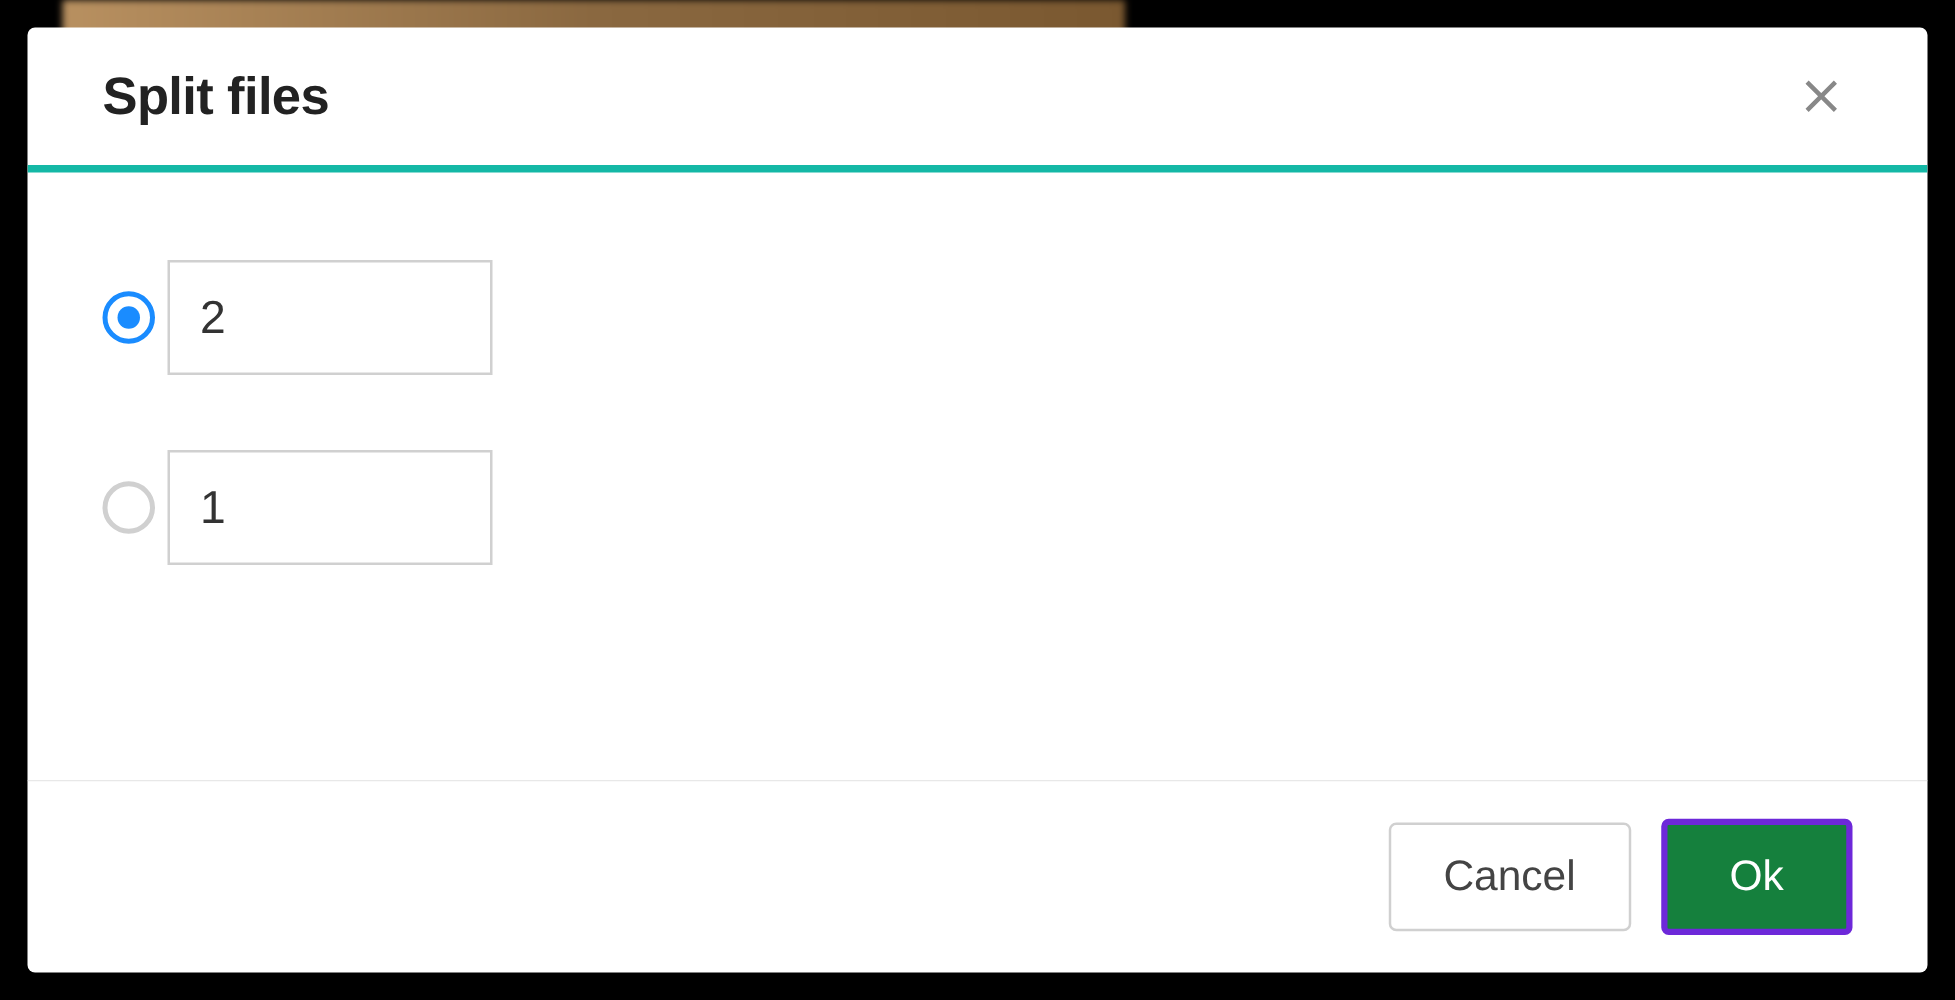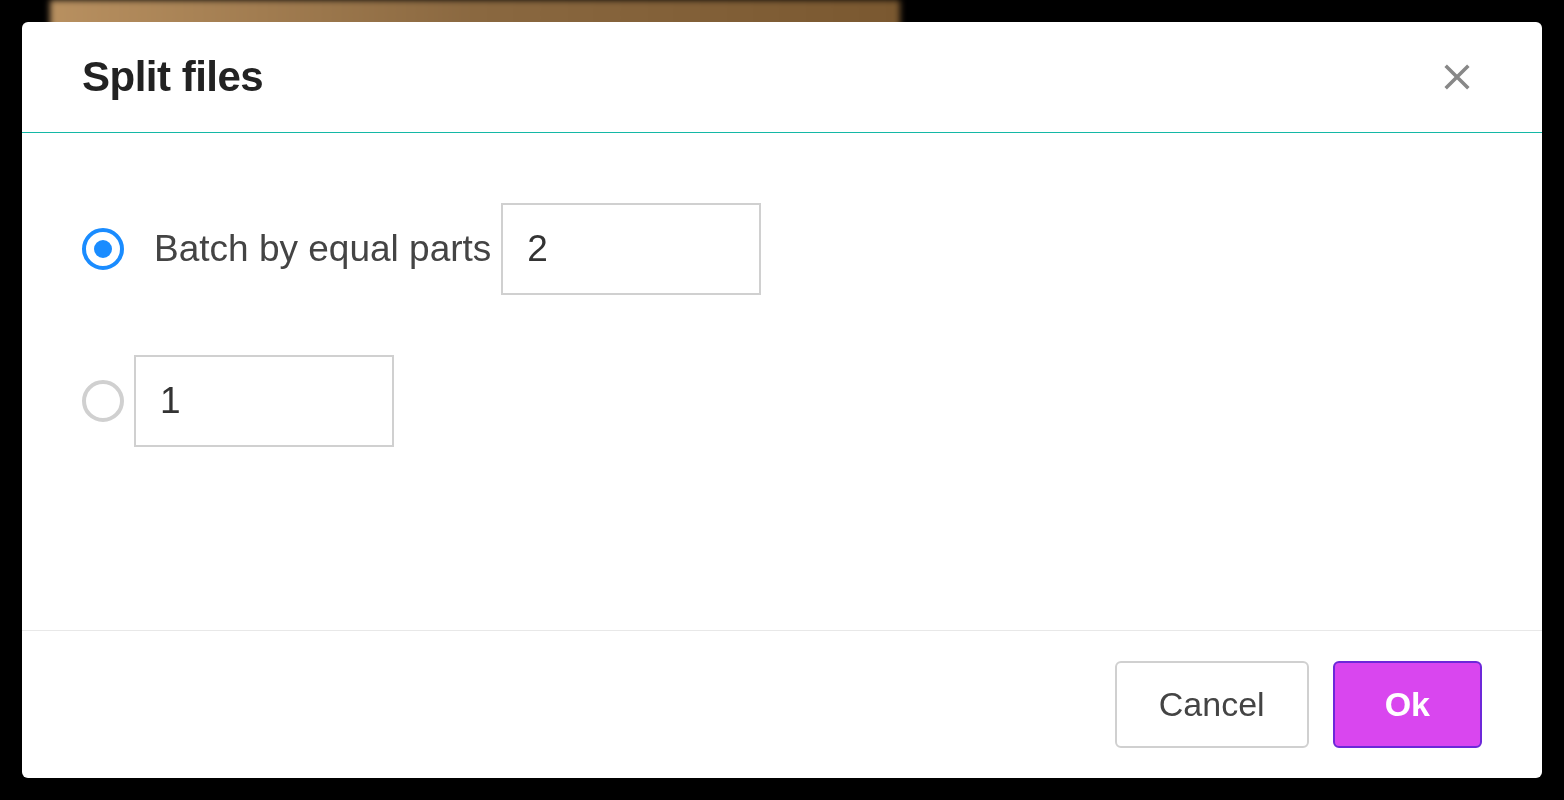--- a/index.html
+++ b/index.html
@@ -33,21 +33,21 @@
       border-radius: 6px;
       display: flex;
       flex-direction: column;
       overflow: hidden;
     }
     .dialog-header {
       display: flex;
       align-items: center;
       justify-content: space-between;
       padding: 30px 60px 30px 60px;
-      border-bottom: 1px solid #14b8a6;
+      border-bottom: 6px solid #14b8a6;
     }
     .dialog-title {
       font-size: 42px;
       font-weight: 700;
       color: #222;
       letter-spacing: -0.5px;
     }
     .close-btn {
       background: none;
       border: none;
@@ -129,25 +129,24 @@
       cursor: pointer;
       font-family: inherit;
       font-weight: 400;
     }
     .btn-secondary {
       background: #fff;
       border: 2px solid #d0d0d0;
       color: #444;
     }
     .btn-primary {
-      background: #d946ef;
-      border: 2px solid #6d28d9;
+      background: #15803d;
+      border: 5px solid #6d28d9;
       color: #fff;
       padding: 22px 50px;
-      font-weight: bold;
     }
   </style>
 </head>
 <body>
 
 <div class="backdrop-img"></div>
 
 <div class="dialog">
   <div class="dialog-header">
     <h1 class="dialog-title">Split files</h1>
@@ -158,21 +157,20 @@
     </button>
   </div>
 
   <div class="dialog-body">
     <div class="option-row">
       <div class="radio-wrap">
         <div class="radio selected">
           <div class="radio-dot"></div>
         </div>
       </div>
-      <span class="option-label">Batch by equal parts</span>
       <input type="text" class="number-input" value="2" style="">
     </div>
 
     <div class="option-row">
       <div class="radio-wrap">
         <div class="radio unselected"></div>
       </div>
       <input type="text" class="number-input" value="1" style="">
     </div>
   </div>

